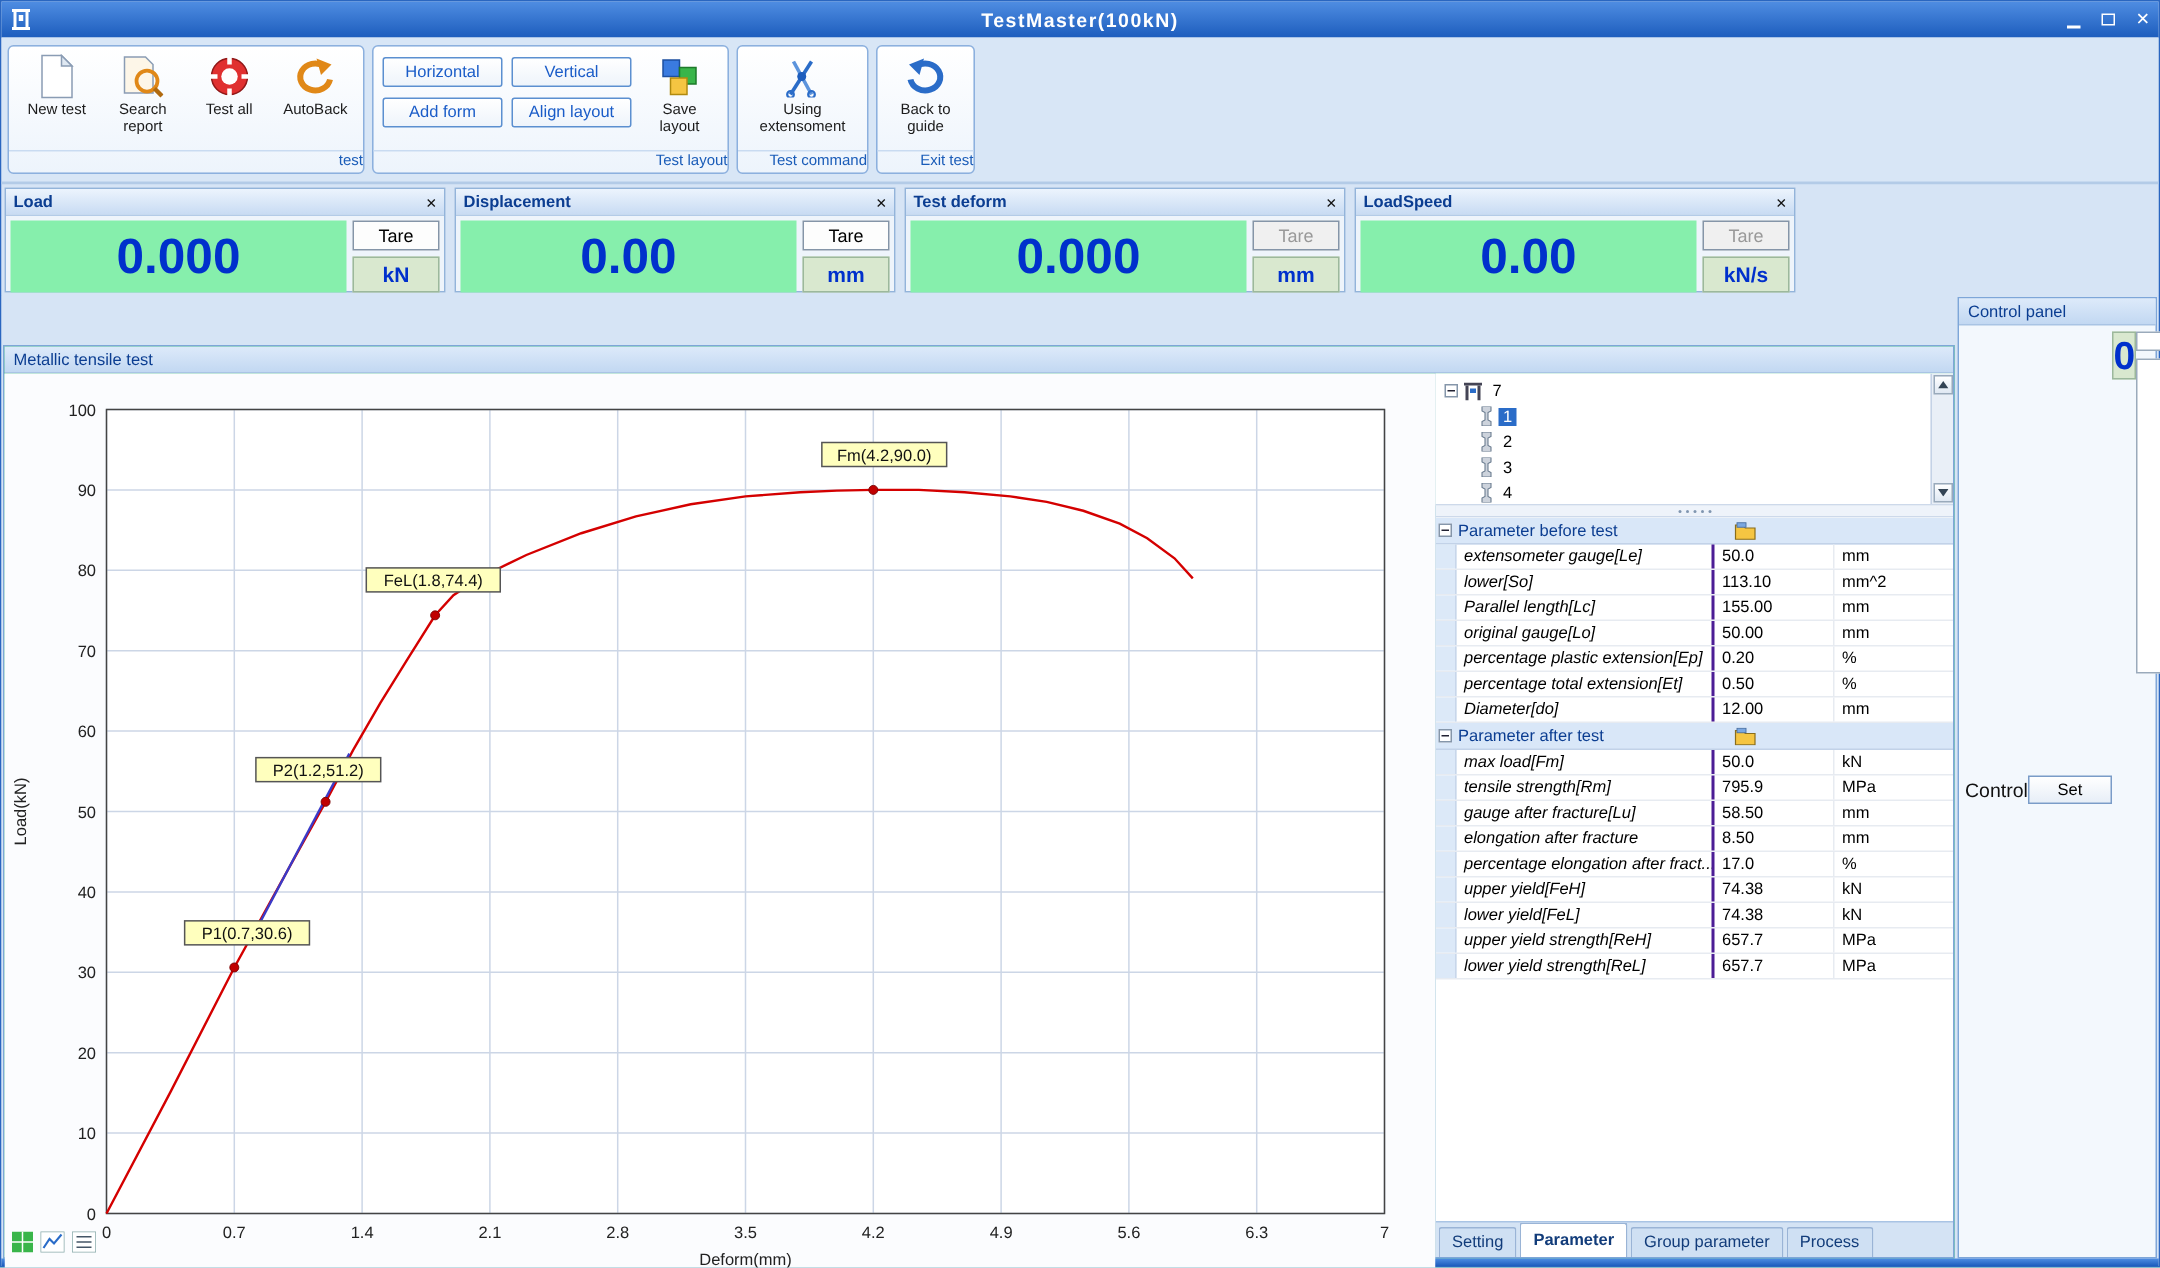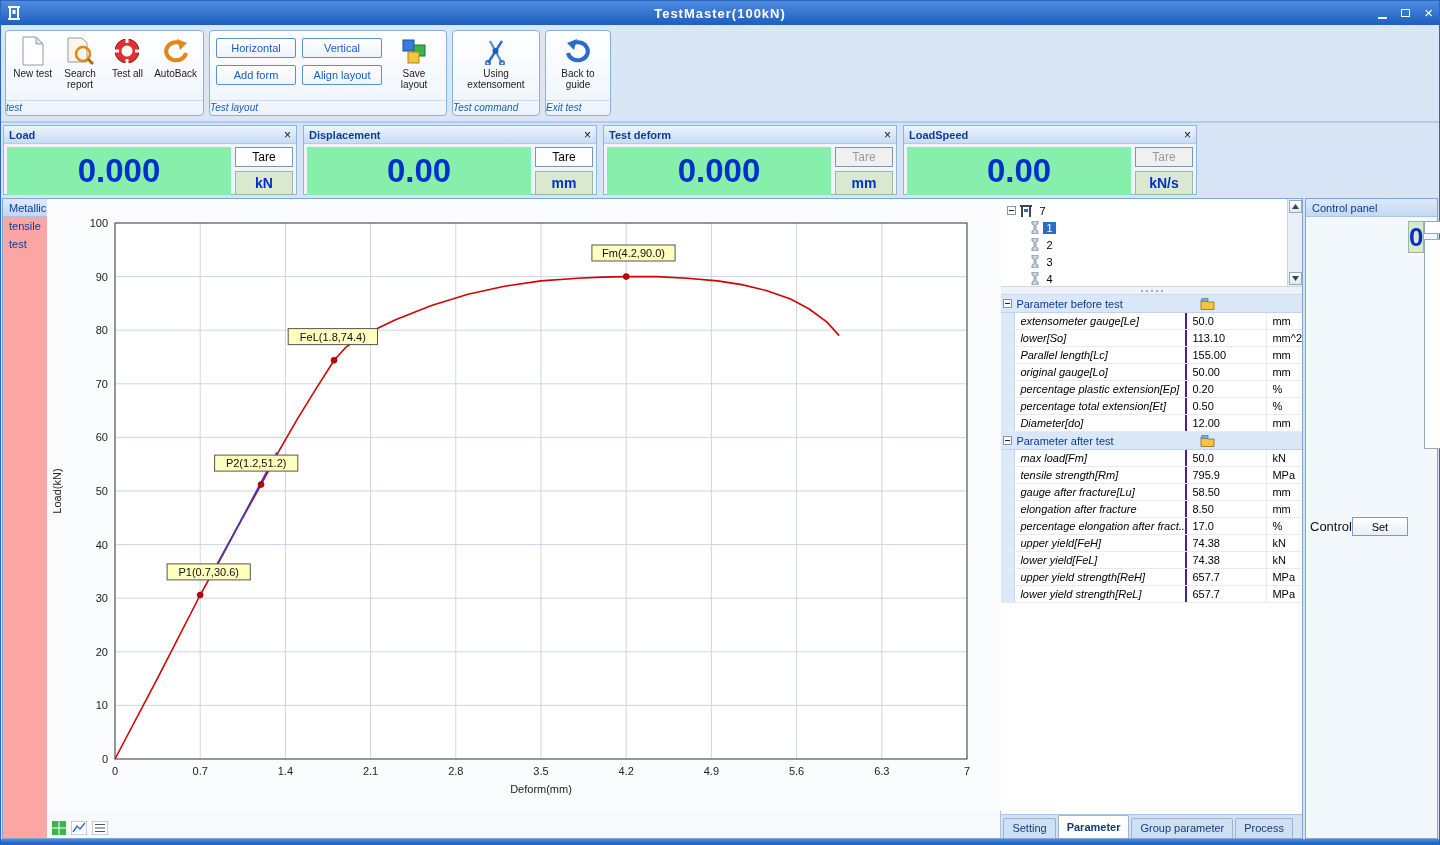--- a/index.html
+++ b/index.html
@@ -12,42 +12,42 @@
   .titlebar .title { position:absolute; left:0; right:0; text-align:center; font-weight:bold; font-size:13px; letter-spacing:1px; }
   .winbtns { margin-left:auto; display:flex; gap:14px; align-items:center; z-index:2; }
   .winbtns span { cursor:pointer; color:#fff; font-size:12px; line-height:12px; }
   .minb { display:inline-block; width:9px; height:2px; background:#fff; margin-bottom:-2px; }
   .maxb { display:inline-block; width:9px; height:8px; border:1.5px solid #fff; }
 
   
   .ribbon { height:98px; background:#d8e6f6; border-bottom:2px solid #b3cbe7; display:flex; gap:5px; padding:5px 4px; flex:0 0 auto; }
   .rgroup { background:linear-gradient(#ffffff,#edf4fc); border:1px solid #8cb0de; border-radius:4px; display:flex; flex-direction:column; }
   .rgroup-body { flex:1; display:flex; padding:3px 6px 0; gap:6px; align-items:flex-start; }
-  .rgroup-caption { height:15px; text-align:left; color:#1a5cb8; font-size:10px; line-height:14px; border-top:1px solid #c9dbf1;font-style:italic; }
+  .rgroup-caption { height:15px; text-align:right; color:#1a5cb8; font-size:10px; line-height:14px; border-top:1px solid #c9dbf1; }
   .titem { display:flex; flex-direction:column; align-items:center; width:52px; font-size:10px; color:#1c1c1c; text-align:center; cursor:pointer; }
   .titem .ticon { height:34px; display:flex; align-items:center; justify-content:center; }
   .btncol { display:flex; flex-direction:column; gap:7px; padding-top:4px; }
   .rbtn { width:80px; height:20px; background:linear-gradient(#ffffff,#eef4fb); border:1px solid #5b8fd0; border-radius:2px; color:#1a5cc8; font-size:11px; font-family:"Liberation Sans",sans-serif; cursor:pointer; }
 
   
   .displays { height:74px; background:#d6e4f5; display:flex; gap:6px; padding:2px 2px 2px 2px; flex:0 0 auto; }
   .dpanel { width:294px; background:#eef4fb; border:1px solid #93b4da; }
   .dpanel-h { height:18px; background:linear-gradient(#ecf4fd,#c8dbf3); display:flex; justify-content:space-between; align-items:center; padding:0 5px; font-size:11px; font-weight:bold; color:#0b3d91; border-bottom:1px solid #b3cbe7; }
   .dclose { font-weight:normal; color:#111; cursor:pointer; font-size:12px; }
   .dpanel-b { display:flex; padding:3px 3px; height:54px; }
   .dvalue { flex:1; background:#86efac; color:#0030cc; font-size:33px; font-weight:bold; text-align:center; line-height:48px; }
   .dside { width:62px; display:flex; flex-direction:column; gap:4px; padding-left:4px; }
   .tare-btn { height:20px; background:#fdfdfd; border:1px solid #8595a8; font-size:12px; font-family:"Liberation Sans",sans-serif; cursor:pointer; }
   .tare-btn.disabled { color:#999; background:#f0f0f0; }
   .unit { height:24px; background:#d9e8cf; border:1px solid #9cb89c; color:#0030cc; font-weight:bold; font-size:14px; text-align:center; line-height:22px; }
 
   
   .mainrow { flex:1; display:flex; gap:2px; padding:1px 1px 0; background:#d6e4f5; min-height:0; }
   .panel-h { height:18px; background:linear-gradient(#ddeafa,#c2d8f2); color:#0b3d91; font-size:11px; line-height:18px; padding-left:6px; border-bottom:1px solid #a9c4e4; }
-  .main-left { flex:1; border:1px solid #7ea6d8; background:#fca5a5; display:flex; flex-direction:row; min-width:0; }
+  .main-left { flex:1; border:1px solid #7ea6d8; background:#22c55e; display:flex; flex-direction:column; min-width:0;margin-top:32px; }
   .main-body { flex:1; display:flex; min-height:0; }
   .chart-area { width:954px; position:relative; background:#f7fafd; border-right:1px solid #a9c4e4; }
   .chart-area svg { display:block; }
   .chart-tools { position:absolute; left:5px; bottom:3px; display:flex; gap:5px; }
   .chart-tools span { cursor:pointer; display:inline-flex; }
 
   .right-pane { flex:1; display:flex; flex-direction:column; background:#fff; min-width:0; }
   .tree-box { height:88px; position:relative; border-bottom:1px solid #cdd9ea; overflow:hidden; background:#fff; padding:3px 0 0 6px; }
   .trow { display:flex; align-items:center; height:17px; font-size:11px; gap:4px; cursor:pointer; }
   .trow.child { padding-left:24px; }
@@ -120,21 +120,21 @@
     <span class="title">TestMaster(100kN)</span>
     <span class="winbtns">
       <span><span class="minb"></span></span>
       <span><span class="maxb"></span></span>
       <span style="font-size:15px;">×</span>
     </span>
   </div>
 
   <div class="ribbon">
 
-    <div class="rgroup" style="width:199px;">
+    <div class="rgroup" style="width:238px;">
       <div class="rgroup-body">
         <div class="titem">
           <span class="ticon">
             <svg width="24" height="30" viewBox="0 0 24 30">
                 <path d="M2 1 h13 l7 7 v21 h-20 z" fill="#fff" stroke="#8a9cb4"></path>
                 <path d="M15 1 l7 7 h-7 z" fill="#dfe8f2" stroke="#8a9cb4"></path>
               </svg>
           </span>
           <span>New test</span>
         </div>

